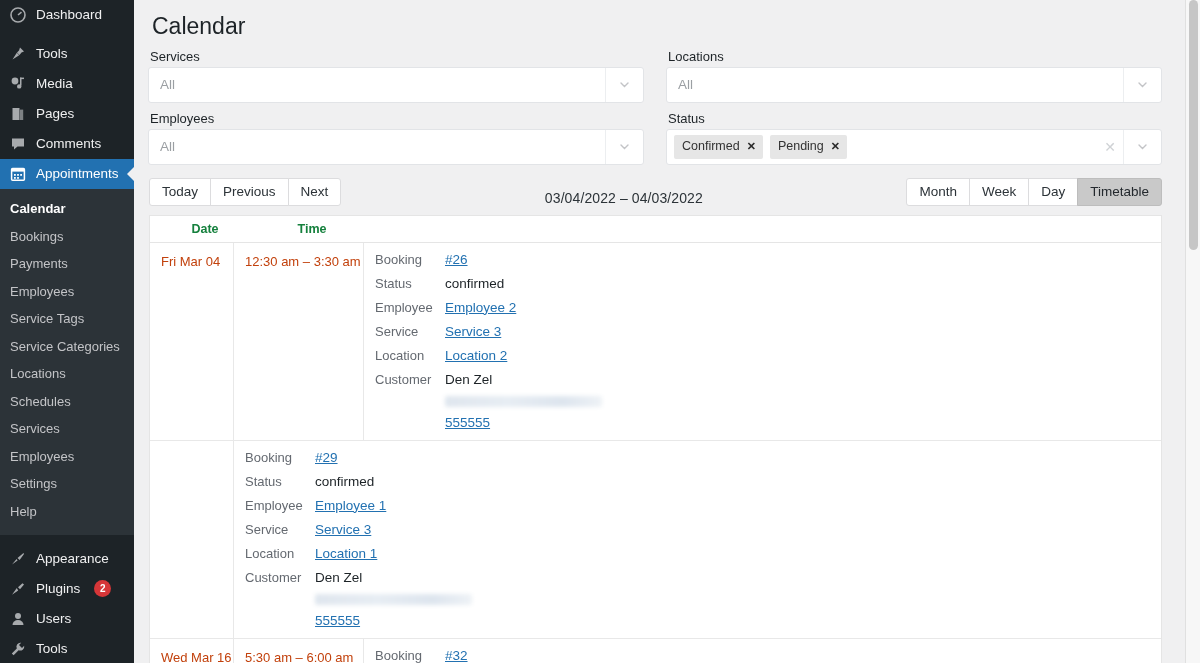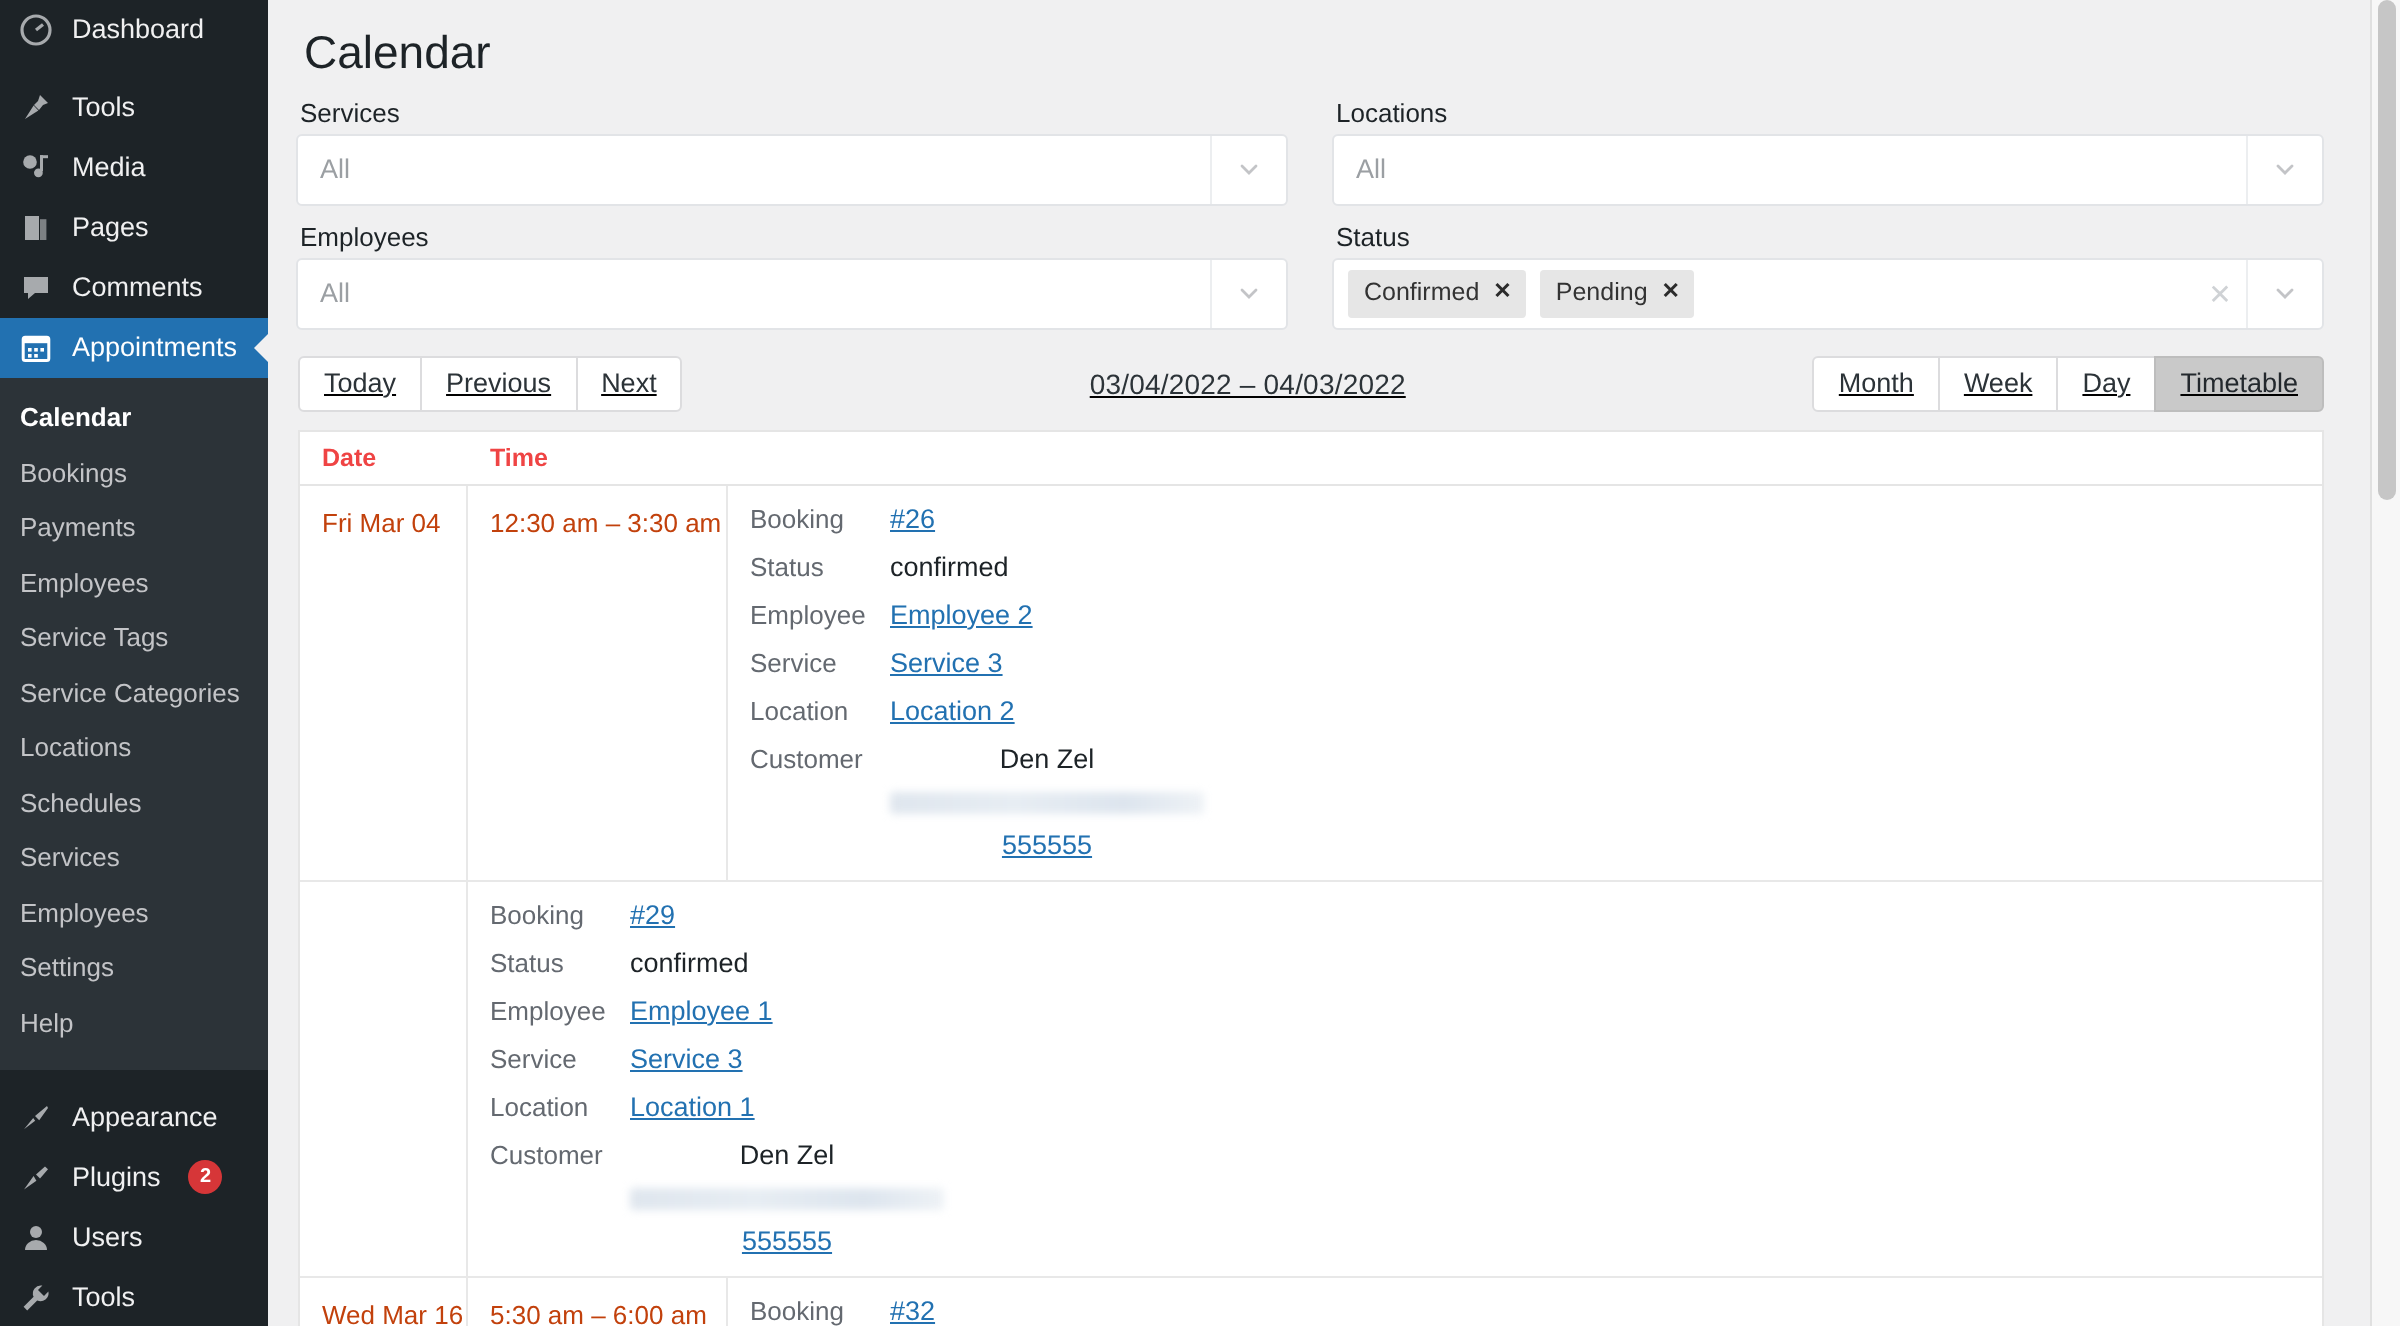--- a/index.html
+++ b/index.html
@@ -81,61 +81,62 @@
   .tags { display: flex; align-items: center; gap: 7px; flex: 1; }
   .tag {
     display: inline-flex; align-items: center; gap: 7px;
     background: #e6e6e6; color: #333; font-size: 12.5px;
     padding: 3px 7px 3px 8px; border-radius: 2px; line-height: 1.4;
   }
   .tag .x { font-size: 11px; font-weight: bold; color: #2b2b2b; }
 
   
   .toolbar {
-    display: flex; align-items: center; margin: 13px 38px 0 1px; height: 28px; text-decoration: underline;
+    display: flex; align-items: flex-end; margin: 13px 38px 0 1px; height: 28px;
   }
   .btngrp { display: flex; }
   .btn {
     background: #fff; border: 1px solid #dcdcde; font-size: 13.5px;
     color: #2c3338; padding: 0 12px; height: 28px; line-height: 26px;
     margin-left: -1px; border-radius: 0; white-space: nowrap;
   }
   .btngrp .btn:first-child { margin-left: 0; border-radius: 3px 0 0 3px; }
   .btngrp .btn:last-child { border-radius: 0 3px 3px 0; }
   .btn.on { background: #c9c9c9; border-color: #bdbdbd; color: #23282d; }
   .range {
     flex: 1; text-align: center; font-size: 14px; color: #2c3338;
     letter-spacing: .1px;
   }
 
   
   .tbl-wrap { margin: 9px 38px 0 1px; background: #fff; border: 1px solid #e5e5e5; }
   .thead { display: flex; border-bottom: 1px solid #e5e5e5; }
   .th {
-    font-size: 12.5px; font-weight: bold; color: #ef4444;
-    padding: 6px 0 6px 11px;
+    font-size: 12.5px; font-weight: bold; color: #15803d;
+    padding: 6px 0 6px 26px;
+    text-align: center;
   }
   .c-date { flex: 0 0 84px; }
   .c-time { flex: 0 0 130px; }
   .c-event { flex: 1; }
   .row { display: flex; border-bottom: 1px solid #e8e8e8; }
   .row:last-child { border-bottom: none; }
   .cell-date, .cell-time {
     font-size: 13px; color: #c2410c; padding: 11px 0 11px 11px;
     border-right: 1px solid #e8e8e8;
   }
   .cell-date { flex: 0 0 84px; }
   .cell-time { flex: 0 0 130px; white-space: nowrap; }
   .cell-event { flex: 1; padding: 9px 0 10px 11px; }
   .erow { display: flex; align-items: baseline; margin-bottom: 9px; }
   .erow:last-child { margin-bottom: 0; }
   .ekey { flex: 0 0 70px; font-size: 13px; color: #646970; }
   .eval { font-size: 13.5px; color: #1d2327; }
   a.link { color: #2271b1; text-decoration: underline; }
-  .cust-lines { display: flex; flex-direction: column; gap: 7px; align-items: center; }
+  .cust-lines { display: flex; flex-direction: column; gap: 7px; }
   .redacted {
     width: 157px; height: 11px;
     background: linear-gradient(90deg,#dfe6ee 0%,#e7edf3 40%,#dde5ee 75%,#eef2f6 100%);
     filter: blur(2.2px); border-radius: 2px; margin: 2px 0 1px 0;
   }
 
   
   .scrollbar {
     position: absolute; top: 0; right: 0; width: 15px; height: 663px;
     background: #f7f7f7; border-left: 1px solid #e0e0e0;

